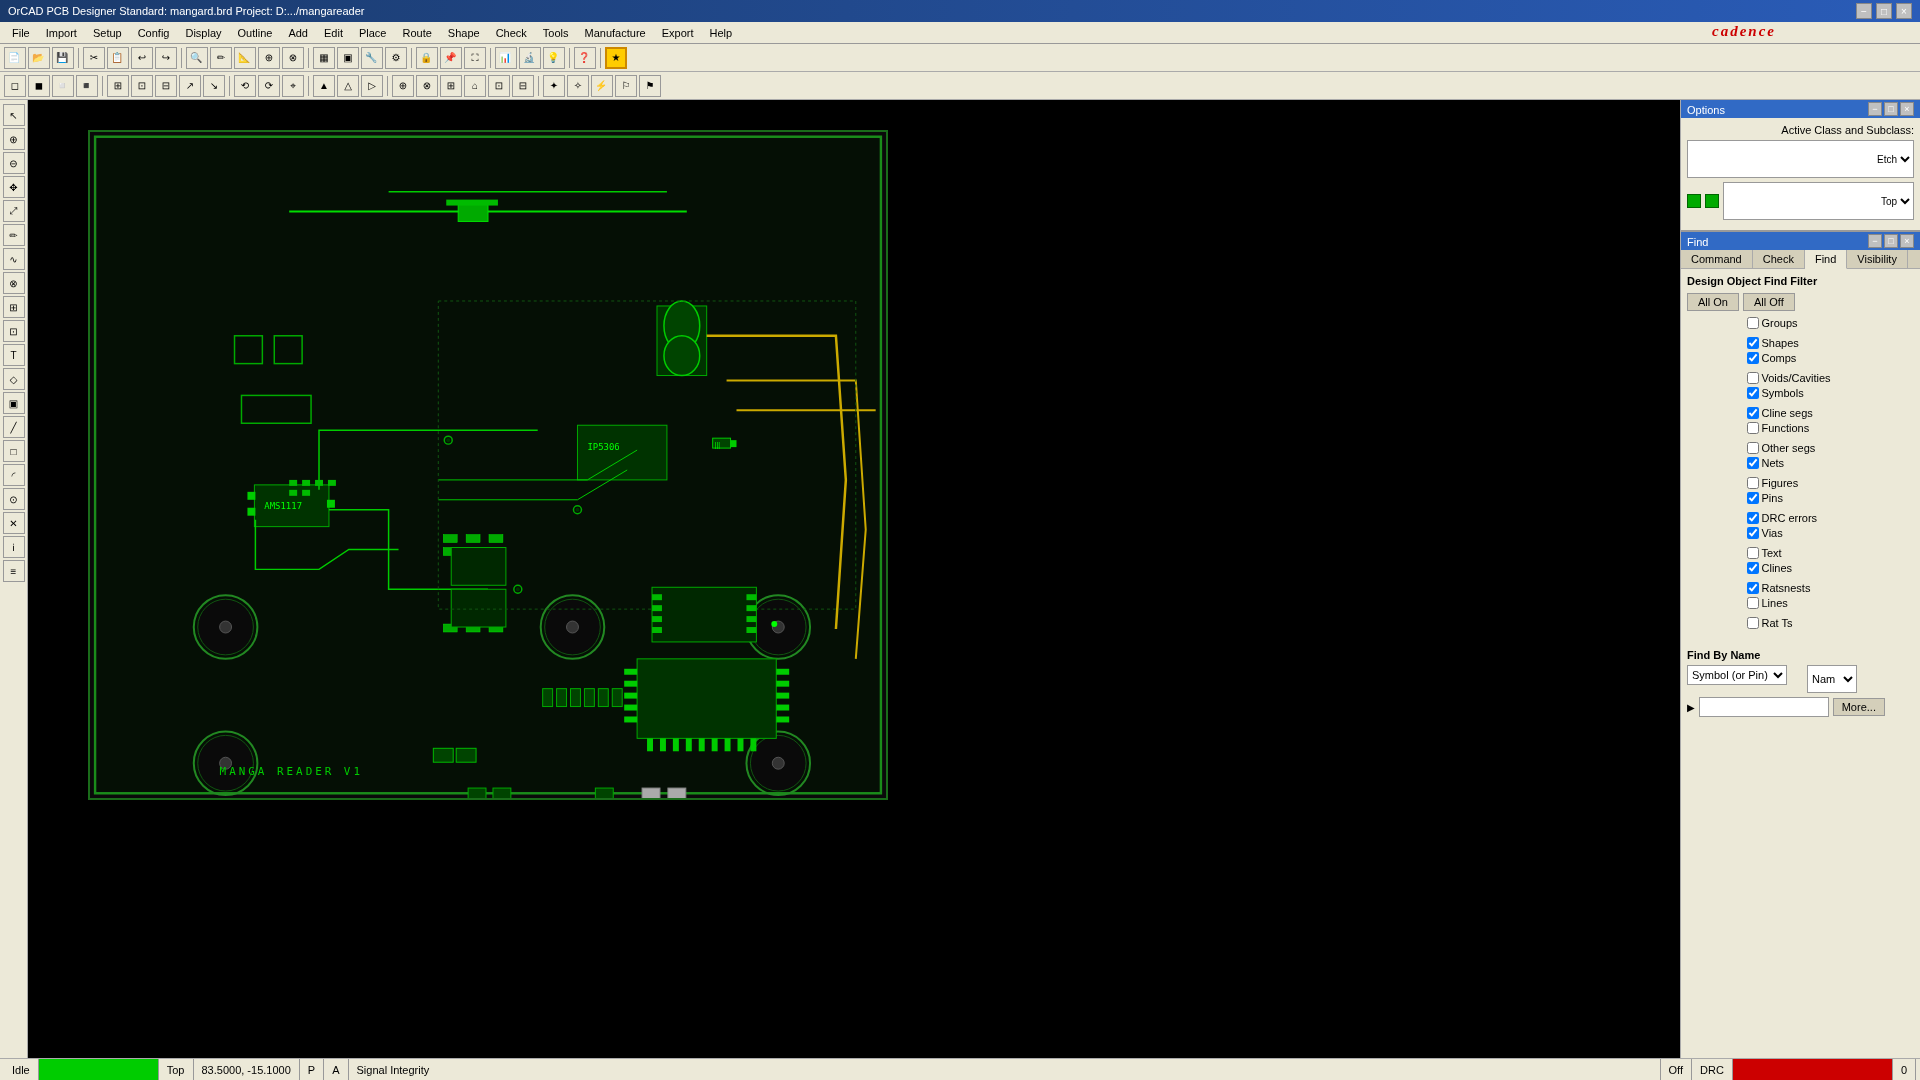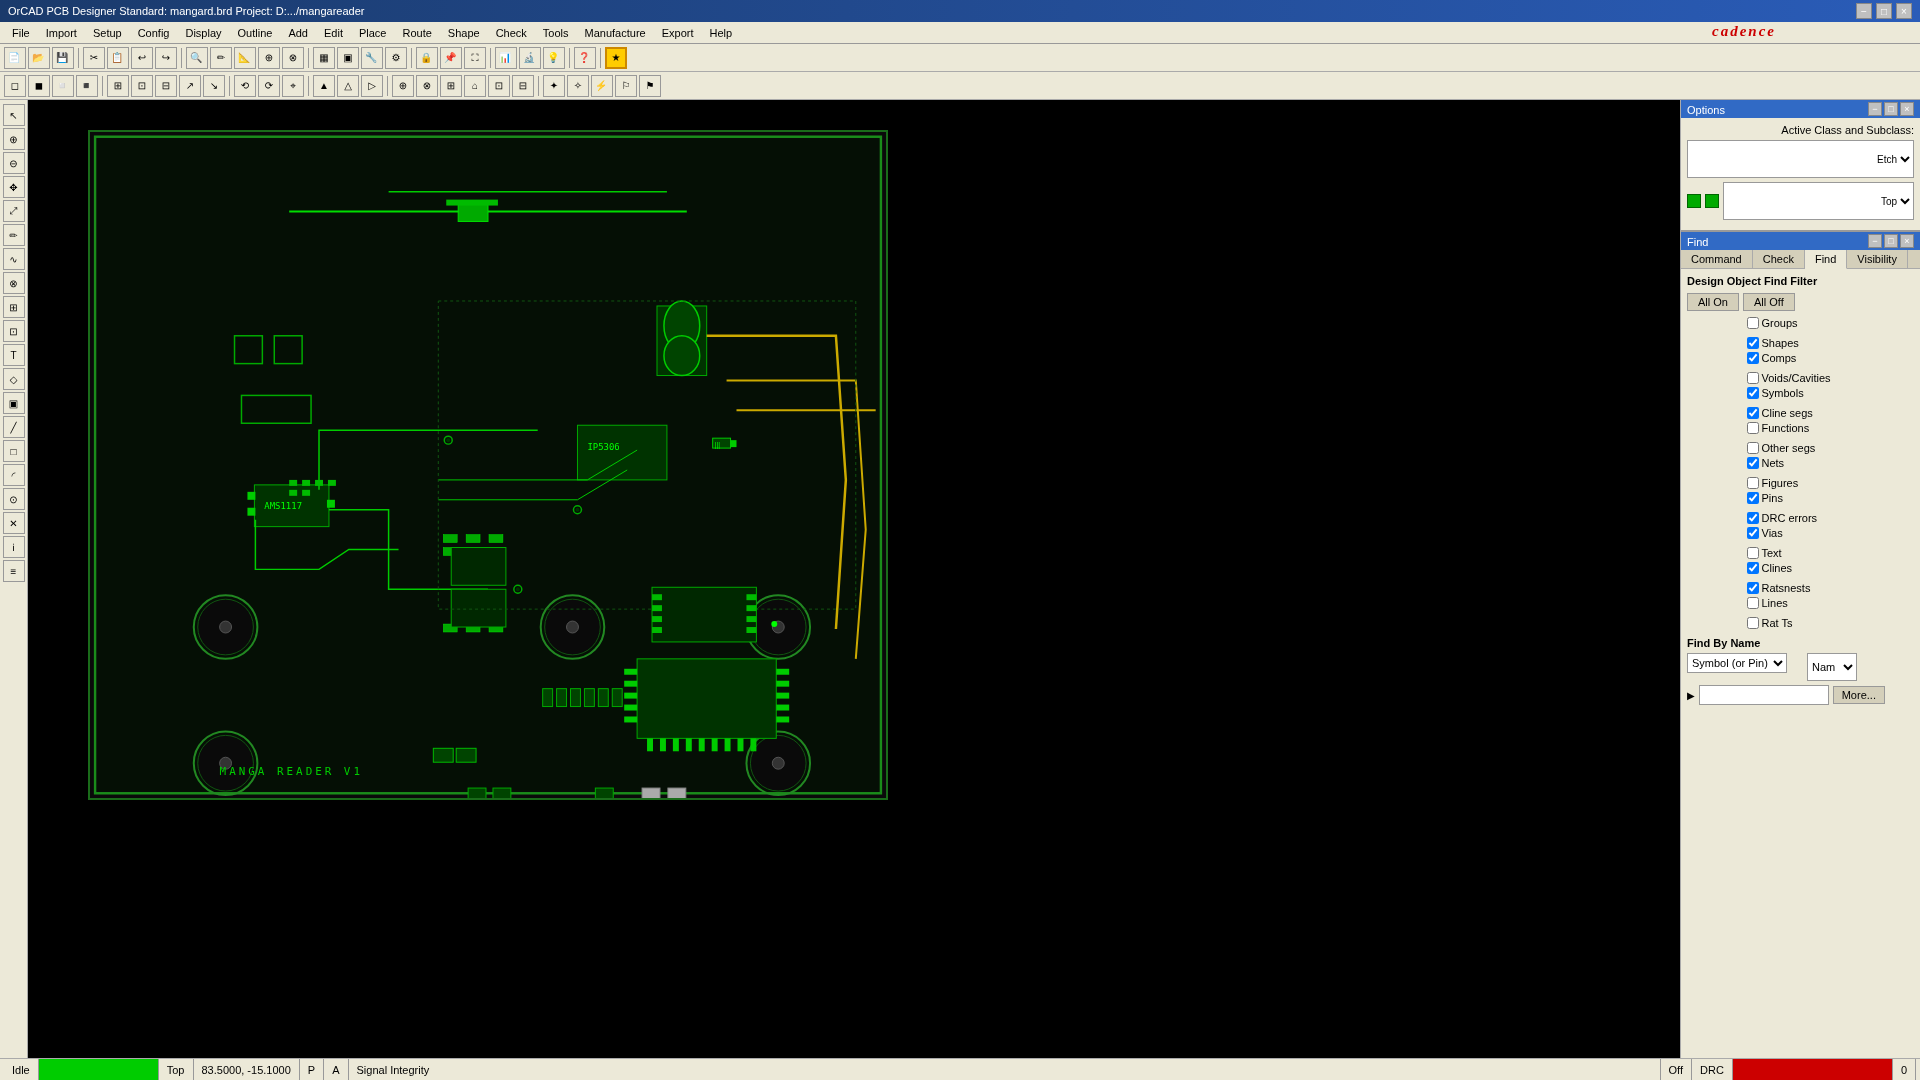--- a/index.html
+++ b/index.html
@@ -212,21 +212,21 @@
       margin-bottom: 6px;
     }
     .allonoff-btn {
       padding: 2px 10px;
       font-size: 11px;
       background: #d4cfba;
       border: 1px solid #999;
       cursor: pointer;
     }
 
-    .find-by-name { margin-top: 8px; }
+    .find-by-name { margin-top: 20px; }
     .find-by-name label { font-size: 11px; font-weight: bold; display: block; margin-bottom: 4px; }
     .fbn-row { display: flex; gap: 20px; margin-bottom: 4px; }
     .fbn-select {
       width: 100px; height: 20px; font-size: 11px;
       background: white; border: 1px solid #999;
     }
     .fbn-select2 {
       width: 50px; height: 28px; font-size: 11px;
       background: white; border: 1px solid #999;
     }

